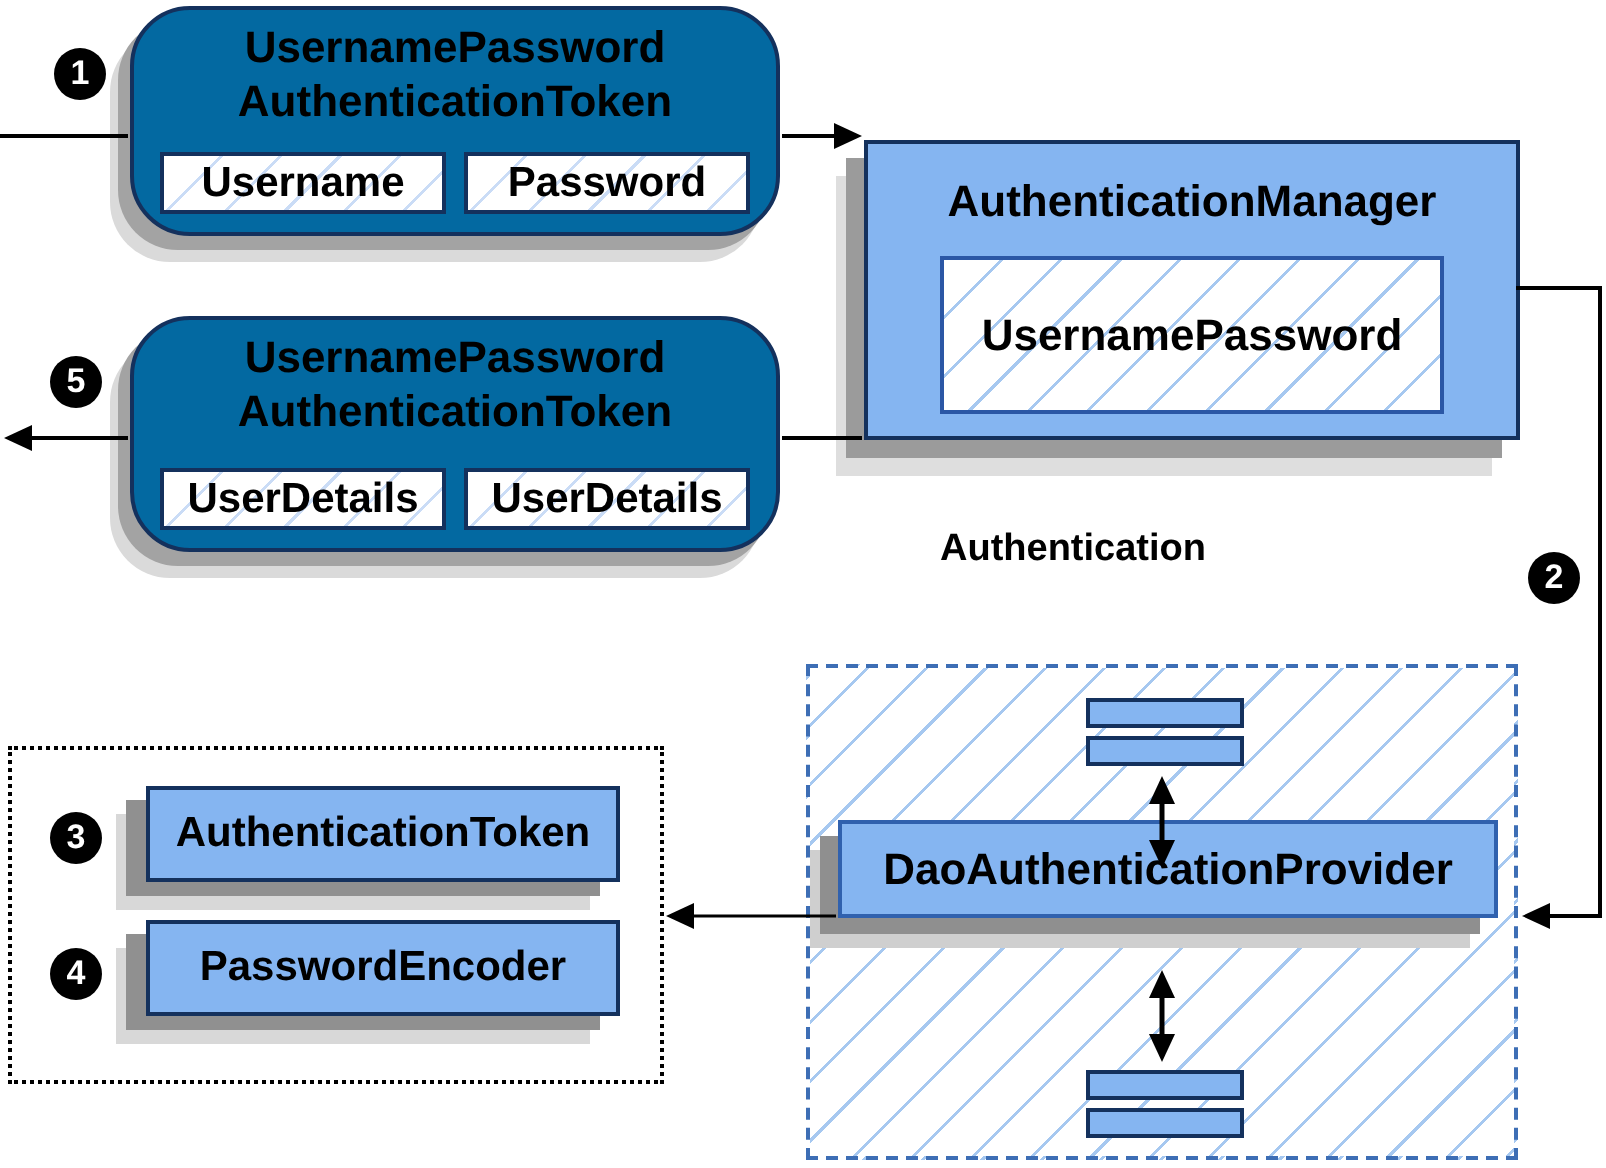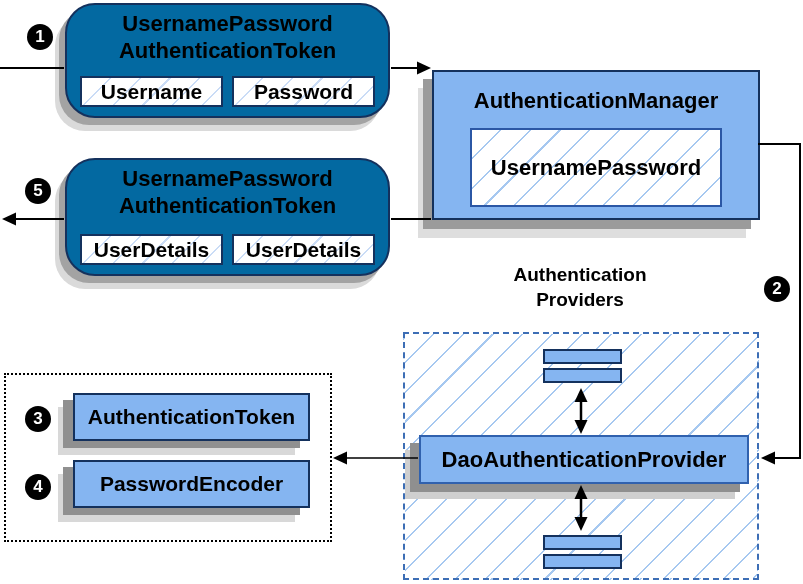--- a/index.html
+++ b/index.html
@@ -72,21 +72,20 @@
     width: 26px; height: 26px;
     border-radius: 50%;
     background: #000000; color: #ffffff;
     font-size: 17px; line-height: 26px; text-align: center;
     z-index: 4;
   }
 
   .providers-label {
     position: absolute;
     left: 470px; top: 262px; width: 220px;
-    text-align: center;
     font-size: 19px; line-height: 25px;
     z-index: 2;
   }
 
   .dashed-group {
     position: absolute;
     left: 403px; top: 332px; width: 356px; height: 248px;
     border: 2px dashed #3d6eb5;
     z-index: 1;
   }
@@ -98,21 +97,21 @@
     border: 2px solid #14315d;
     z-index: 2;
   }
   .bar-t1 { top: 349px; }
   .bar-t2 { top: 368px; }
   .bar-b1 { top: 535px; }
   .bar-b2 { top: 554px; }
 
   .dao {
     position: absolute;
-    left: 419px; top: 435px; width: 330px; height: 49px;
+    left: 419px; top: 410px; width: 330px; height: 49px;
     background: #85b5f1;
     border: 2px solid #3061ae;
     box-shadow: -9px 8px 0 #8f8f8f, -14px 15px 0 #cfcfcf;
     line-height: 45px; text-align: center; font-size: 22px;
     white-space: nowrap;
     z-index: 2;
   }
 
   .dotted-group {
     position: absolute;
@@ -175,21 +174,20 @@
       <span style="display:block;">AuthenticationToken</span>
     </div>
     <div class="token-fields">
       <div class="field hatch-light">UserDetails</div>
       <div class="field hatch-light">UserDetails</div>
     </div>
   </div>
 
   <div class="providers-label">
     <span style="display:block;">Authentication</span>
-    <span style="display:block;">Providers</span>
   </div>
 
   <div class="dashed-group hatch"></div>
 
   <div class="bar bar-t1"></div>
   <div class="bar bar-t2"></div>
   <div class="bar bar-b1"></div>
   <div class="bar bar-b2"></div>
 
   <div class="dao">DaoAuthenticationProvider</div>

